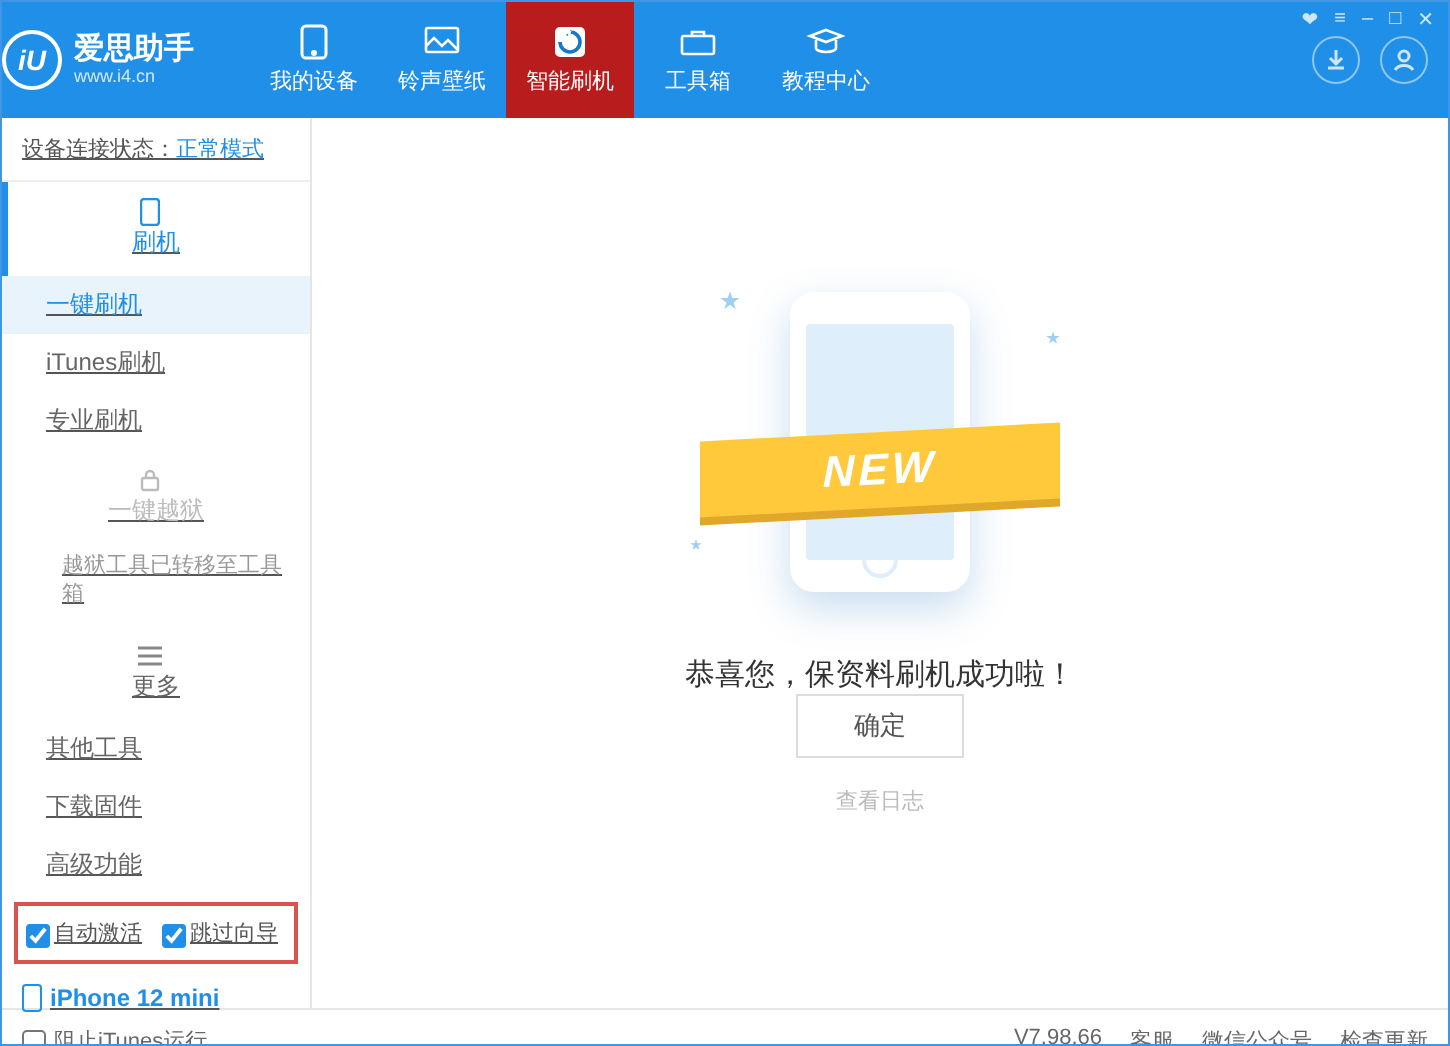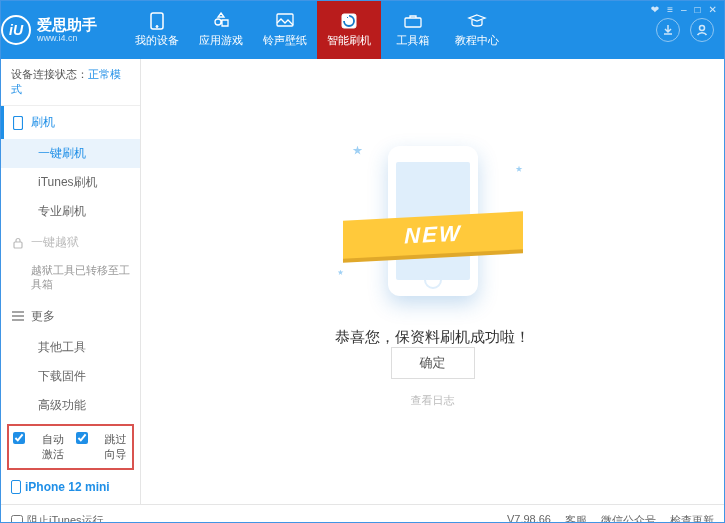--- a/index.html
+++ b/index.html
@@ -13,31 +13,31 @@
 .nav-item { width: 64px; display: flex; flex-direction: column; align-items: center; justify-content: center; font-size: 11px; cursor: pointer; }
 .nav-item.active { background: #b91c1c; }
 .nav-icon { width: 20px; height: 18px; margin-bottom: 3px; display: flex; align-items: center; justify-content: center; }
 .nav-icon svg { fill: #fff; stroke: #fff; }
 .header-right { margin-left: auto; display: flex; align-items: center; gap: 10px; }
 .win-controls { position: absolute; top: 4px; right: 8px; display: flex; gap: 8px; font-size: 10px; color: #cfe6f9; }
 .win-controls span { cursor: pointer; }
 .circ-btn { width: 24px; height: 24px; border: 1.5px solid #8fc6f2; border-radius: 50%; display: flex; align-items: center; justify-content: center; cursor: pointer; }
 .circ-btn svg { stroke: #cfe6f9; fill: none; }
 .body-wrap { display: flex; height: 445px; }
-.sidebar { width: 140px; border-right: 1px solid #e5e5e5; display: flex; flex-direction: column; font-size: 12px; color: #555; }
+.sidebar { width: 155px; border-right: 1px solid #e5e5e5; display: flex; flex-direction: column; font-size: 12px; color: #555; text-decoration: underline; }
 .conn-status { padding: 8px 10px; font-size: 11px; border-bottom: 1px solid #eee; }
 .conn-status .val { color: #1f8fe7; }
-.side-head { display: flex; align-items: center; padding: 8px 10px; color: #666; cursor: pointer; }
+.side-head { display: flex; align-items: center; padding: 8px 10px; color: #666; cursor: pointer; flex-direction: column; }
 .side-head .hicon { width: 14px; height: 14px; margin-right: 6px; display:flex; align-items:center; justify-content:center; }
 .side-head.active { color: #1f8fe7; border-left: 3px solid #1f8fe7; padding-left: 7px; }
-.side-item { padding: 6px 10px 6px 37px; cursor: pointer; color: #666; }
+.side-item { padding: 6px 10px 6px 22px; cursor: pointer; color: #666; }
 .side-item.selected { background: #e9f3fc; color: #1f8fe7; }
 .side-note { font-size: 11px; color: #999; padding: 4px 10px 8px 30px; line-height: 1.3; }
 .redbox { border: 2px solid #d9534f; margin: 4px 6px; padding: 6px 4px; display: flex; gap: 10px; align-items: center; font-size: 11px; }
-.redbox label { display: flex; align-items: flex-start; gap: 17px; color: #555; cursor: pointer; }
+.redbox label { display: flex; align-items: flex-end; gap: 2px; color: #555; cursor: pointer; }
 .device-block { padding: 6px 10px; }
 .device-name { color: #1f8fe7; font-size: 12px; font-weight: bold; display: flex; align-items: center; gap: 4px; }
 .device-name::before { content: ""; width: 8px; height: 12px; border: 1.5px solid #1f8fe7; border-radius: 2px; display: inline-block; }
 .main { flex: 1; display: flex; flex-direction: column; align-items: center; justify-content: center; position: relative; }
 .illus { width: 200px; height: 170px; position: relative; margin-top: -20px; }
 .phone { width: 90px; height: 150px; background: #fff; border-radius: 12px; box-shadow: 0 8px 20px rgba(30,120,200,0.25); position: absolute; left: 55px; top: 10px; display:flex; align-items:center; justify-content:center; }
 .phone::before { content:""; width: 74px; height: 118px; background: #dfeefb; border-radius: 2px; }
 .phone::after { content:""; position:absolute; bottom:7px; width:14px; height:14px; border:2px solid #dfeefb; border-radius:50%; }
 .banner { position: absolute; top: 80px; left: 10px; right: 10px; height: 38px; background: #ffc93b; transform: skewY(-3deg); display: flex; align-items: center; justify-content: center; font-size: 22px; font-weight: 900; color: #fff; letter-spacing: 2px; font-style: italic; box-shadow: 0 4px 0 #e0a82a; }
 .star { position:absolute; width:10px; height:10px; background:#9fd0f4; clip-path: polygon(50% 0,61% 35%,98% 35%,68% 57%,79% 91%,50% 70%,21% 91%,32% 57%,2% 35%,39% 35%); }
@@ -74,28 +74,20 @@
       <span class="nav-icon">
           <svg width="14" height="18" viewBox="0 0 14 18">
             <rect x="1" y="1" width="12" height="16" rx="2" fill="none" stroke-width="1.5"></rect>
             <circle cx="7" cy="14.5" r="1"></circle>
           </svg>
         </span>
       <span>我的设备</span>
     </div>
     <div class="nav-item">
       <span class="nav-icon">
-          <svg width="18" height="18" viewBox="0 0 18 18">
-            <path d="M9 1 L12 5 L6 5 Z M3 10 a3 3 0 1 0 6 0 a3 3 0 1 0 -6 0 M10 8 h6 v6 h-6 z" stroke-width="1.3" fill="none"></path>
-          </svg>
-        </span>
-      <span>应用游戏</span>
-    </div>
-    <div class="nav-item">
-      <span class="nav-icon">
           <svg width="18" height="16" viewBox="0 0 18 16">
             <rect x="1" y="1" width="16" height="12" rx="1" fill="none" stroke-width="1.3"></rect>
             <path d="M1 10 l4 -4 l4 4 l3 -3 l5 5" fill="none" stroke-width="1.3"></path>
           </svg>
         </span>
       <span>铃声壁纸</span>
     </div>
     <div class="nav-item active">
       <span class="nav-icon">
           <svg width="18" height="18" viewBox="0 0 18 18">

